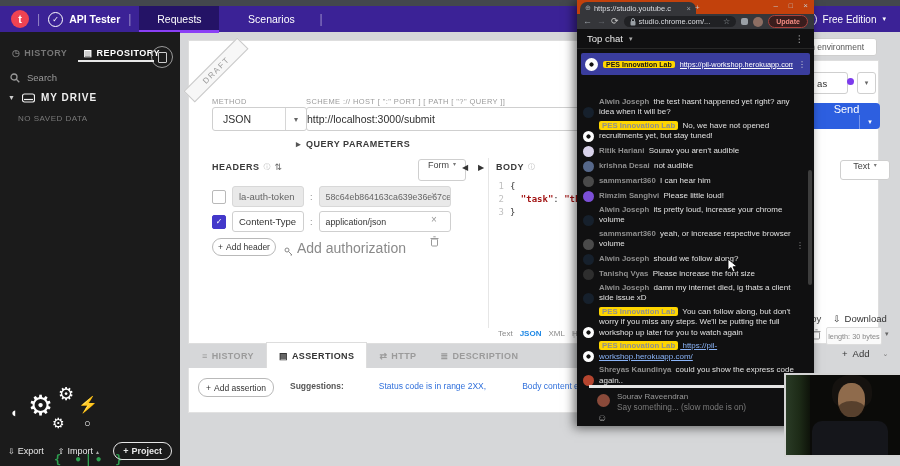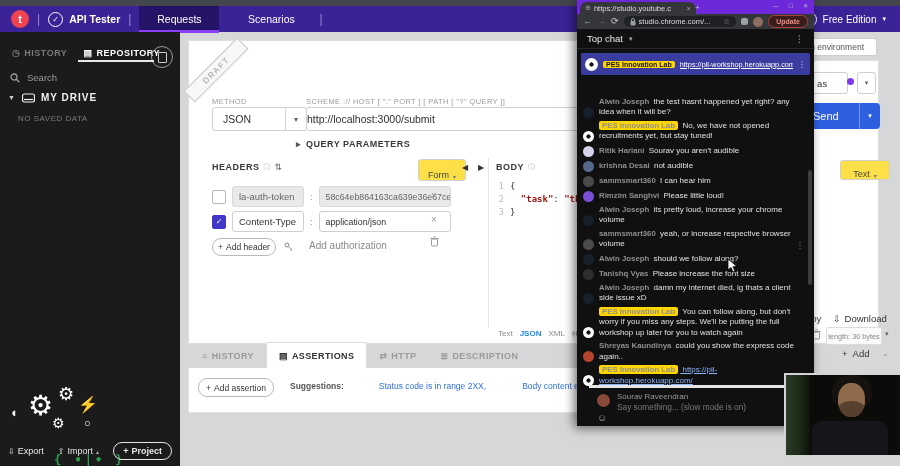--- a/index.html
+++ b/index.html
@@ -46,22 +46,22 @@
   .lab{color:#9b9b9b;font-size:7.5px;letter-spacing:.4px;}
   .draft-ribbon{left:178px;top:62px;width:74px;height:14px;transform:rotate(-45deg);background:#f7f7f7;
     border:1px solid #c9c9c9;color:#9a9a9a;font-size:8px;letter-spacing:1.5px;display:flex;
     align-items:center;justify-content:center;}
   .select-box{border:1px solid #cfcfcf;border-radius:3px;background:#fff;display:flex;align-items:center;height:22px;font-size:10.5px;color:#2e2e2e;}
   .select-box .chev{margin-left:auto;border-left:1px solid #d6d6d6;width:20px;height:100%;display:flex;
     align-items:center;justify-content:center;color:#666;font-size:8px;}
   .qp{left:296px;top:139px;font-size:9px;font-weight:bold;color:#3a3a3a;letter-spacing:.5px;}
   .sec-lab{font-size:9px;font-weight:bold;color:#3a3a3a;letter-spacing:.5px;}
   .info-i{color:#b5b5b5;font-size:7px;}
-  .mini-dd{border:1px solid #cfcfcf;border-radius:3px;background:#fde047;font-size:9px;color:#444;
-    display:flex;align-items:flex-end;justify-content:center;gap:4px;}
+  .mini-dd{border:1px solid #cfcfcf;border-radius:3px;background:#ffffff;font-size:9px;color:#444;
+    display:flex;align-items:flex-start;justify-content:center;gap:4px;}
   .hdr-row{display:flex;align-items:center;gap:6px;height:21px;margin-bottom:4px;}
   .hdr-check{width:12px;height:12px;border:1px solid #b9b9b9;border-radius:2px;background:#fff;flex:0 0 12px;
     font-size:8px;color:#fff;display:flex;align-items:center;justify-content:center;}
   .hdr-check.on{background:#4338ca;border-color:#4338ca;}
   .hdr-field{border:1px solid #cfcfcf;border-radius:3px;height:19px;display:flex;align-items:center;
     padding:0 6px;font-size:9.5px;color:#333;background:#fff;white-space:nowrap;overflow:hidden;}
   .hdr-field.key{width:58px;}
   .hdr-field.val{width:118px;font-size:8.8px;}
   .hdr-field.dim{background:#e9e9e9;color:#666;border-color:#d8d8d8;}
   .hdr-colon{color:#888;font-size:9px;}
@@ -73,24 +73,24 @@
   .json-str{color:#a31515;font-weight:bold;}
   .fmt-tabs{display:flex;gap:7px;font-size:8px;color:#8a8a8a;align-items:center;}
   .fmt-tab.active{color:#1e88e5;font-weight:bold;}
   
   .btab{display:flex;align-items:center;gap:4px;font-size:9px;font-weight:bold;color:#9b9b9b;
     letter-spacing:.4px;height:26px;padding:0 12px;}
   .btab.active{background:#fff;border:1px solid #ddd;border-bottom:none;color:#333;}
   .sug-link{color:#2f6fdb;font-size:8.5px;padding-left:28px;}
   .sug-link:not(:last-child)::after{content:",";}
   
-  .send-btn{background:#2d5fe0;color:#fff;border-radius:4px;display:flex;align-items:center;font-size:11px;}
+  .send-btn{background:#2d5fe0;color:#fff;border-radius:4px;display:flex;align-items:center;font-size:11px;flex-direction:column;}
   
   .chat-win{left:577px;top:0;width:237px;height:426px;background:#101011;box-shadow:-3px 2px 10px rgba(0,0,0,.55);}
-  .tabstrip{position:absolute;left:0;top:0;width:100%;height:14px;background:#6d28d9;}
+  .tabstrip{position:absolute;left:0;top:0;width:100%;height:14px;background:#c2410c;}
   .chr-tab{position:absolute;left:3px;top:2px;width:106px;height:12px;background:#35363a;border-radius:7px 7px 0 0;
     display:flex;align-items:center;gap:3px;padding:0 5px;color:#dadce0;font-size:7.5px;}
   .win-ctl{position:absolute;top:1px;color:#c4c7ca;font-size:8px;}
   .chr-toolbar{position:absolute;left:0;top:14px;width:100%;height:15px;background:#35363a;display:flex;
     align-items:center;gap:5px;padding:0 6px;box-sizing:border-box;}
   .nav-ic{color:#9aa0a6;font-size:9px;line-height:1;}
   .omnibox{background:#202124;border-radius:7px;height:11px;display:flex;align-items:center;gap:3px;
     padding:0 6px;width:116px;color:#dadce0;font-size:7.5px;}
   .update-pill{border:1px solid #a8413d;background:#3a1d1d;border-radius:8px;color:#f28b82;font-size:7px;
     height:11px;padding:0 7px;display:flex;align-items:center;font-weight:bold;}
@@ -299,21 +299,21 @@
         <span class="hdr-field val">application/json</span>
       </div>
     </div>
   <div class="abs hdr-x" style="left:431px;top:190px;">×</div>
   <div class="abs hdr-x" style="left:431px;top:214px;">×</div>
 
   <div class="abs pill-btn" style="left:212px;top:238px;width:62px;height:16px;">
     <span>+</span>
     <span>Add header</span>
   </div>
-  <div class="abs" style="left:284px;top:240px;display:flex;gap:16px;align-items:flex-end;font-size:10px;color:#8a8a8a;">
+  <div class="abs" style="left:284px;top:240px;display:flex;gap:4px;align-items:flex-end;font-size:14px;color:#8a8a8a;">
     <svg width="9" height="9" viewBox="0 0 9 9">
       <circle cx="3" cy="3" r="2" fill="none" stroke="#8a8a8a" stroke-width="1"></circle>
       <line x1="4.4" y1="4.4" x2="8" y2="8" stroke="#8a8a8a" stroke-width="1"></line>
       <line x1="6.5" y1="8" x2="8" y2="8" stroke="#8a8a8a" stroke-width="1"></line>
     </svg>
     <span>Add authorization</span>
   </div>
   <svg class="abs" style="left:430px;top:236px;" width="9" height="11" viewBox="0 0 9 11">
     <rect x="1.5" y="3" width="6" height="7" rx="1" fill="none" stroke="#999" stroke-width="1"></rect>
     <line x1="0.5" y1="2.5" x2="8.5" y2="2.5" stroke="#999" stroke-width="1"></line>
@@ -450,26 +450,26 @@
         </div>
         <div class="chat-row">
           <span class="chat-avatar" style="background: rgb(22, 32, 44);"></span>
           <span class="chat-body"><span class="chat-author">Alwin Joseph</span><span class="chat-text"> damn my internet died, ig thats a client side issue xD</span></span>
         </div>
         <div class="chat-row">
           <span class="chat-avatar pes-avatar"></span>
           <span class="chat-body"><span class="chat-author badge">PES Innovation Lab</span><span class="chat-text"> You can follow along, but don't worry if you miss any steps. We'll be putting the full workshop up later for you to watch again</span></span>
         </div>
         <div class="chat-row">
+          <span class="chat-avatar pes-avatar"></span>
+          <span class="chat-body"><span class="chat-author badge">PES Innovation Lab</span><span class="chat-link"> https://pil-workshop.herokuapp.com/</span></span>
+        </div>
+        <div class="chat-row">
           <span class="chat-avatar" style="background: rgb(181, 69, 47);"></span>
           <span class="chat-body"><span class="chat-author">Shreyas Kaundinya</span><span class="chat-text"> could you show the express code again..</span></span>
-        </div>
-        <div class="chat-row">
-          <span class="chat-avatar pes-avatar"></span>
-          <span class="chat-body"><span class="chat-author badge">PES Innovation Lab</span><span class="chat-link"> https://pil-workshop.herokuapp.com/</span></span>
         </div>
       </div>
     <div class="chat-scroll"></div>
     <div class="chat-input">
       <span class="chat-avatar" style="position:absolute;left:8px;top:5px;width:13px;height:13px;background:#8a4a3a;"></span>
       <span style="position:absolute;left:28px;top:4px;font-size:8px;color:#999;">Sourav Raveendran</span>
       <span style="position:absolute;left:28px;top:14px;font-size:8.3px;color:#7a7a7a;">Say something... (slow mode is on)</span>
       <span style="position:absolute;left:8px;top:24px;font-size:10px;color:#999;">☺</span>
       <span style="position:absolute;right:14px;top:26px;font-size:7.5px;color:#8a8a8a;">0/200</span>
     </div>

